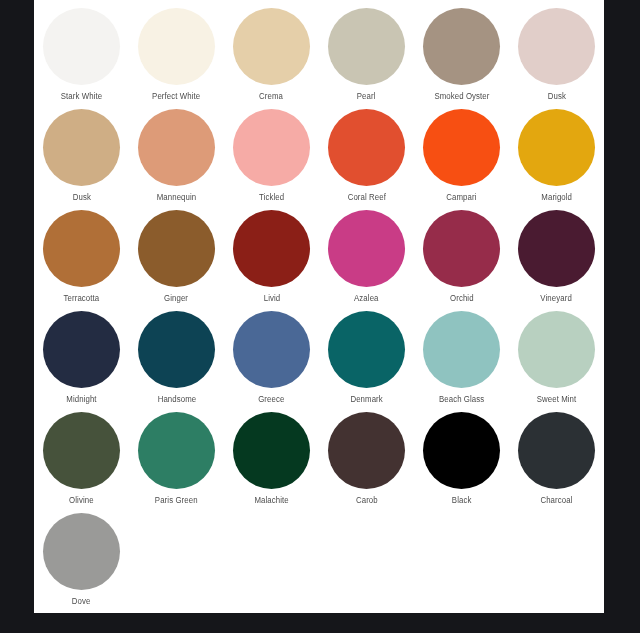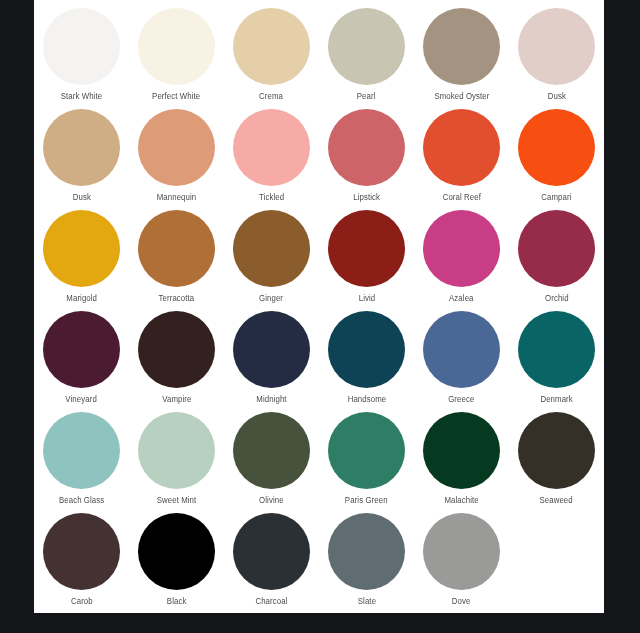--- a/index.html
+++ b/index.html
@@ -122,24 +122,20 @@
         </div>
         <div class="cell">
           <div class="swatch" style="background: rgb(221, 155, 120);"></div>
           <div class="swatch-label" style="color: rgb(76, 76, 76);">Mannequin</div>
         </div>
         <div class="cell">
           <div class="swatch" style="background: rgb(246, 171, 166);"></div>
           <div class="swatch-label" style="color: rgb(76, 76, 76);">Tickled</div>
         </div>
         <div class="cell">
-          <div class="swatch" style="background: rgb(204, 100, 104);"></div>
-          <div class="swatch-label" style="color: rgb(76, 76, 76);">Lipstick</div>
-        </div>
-        <div class="cell">
           <div class="swatch" style="background: rgb(225, 79, 47);"></div>
           <div class="swatch-label" style="color: rgb(76, 76, 76);">Coral Reef</div>
         </div>
         <div class="cell">
           <div class="swatch" style="background: rgb(247, 79, 18);"></div>
           <div class="swatch-label" style="color: rgb(76, 76, 76);">Campari</div>
         </div>
         <div class="cell">
           <div class="swatch" style="background: rgb(227, 167, 15);"></div>
           <div class="swatch-label" style="color: rgb(76, 76, 76);">Marigold</div>
@@ -162,24 +158,20 @@
         </div>
         <div class="cell">
           <div class="swatch" style="background: rgb(150, 44, 74);"></div>
           <div class="swatch-label" style="color: rgb(76, 76, 76);">Orchid</div>
         </div>
         <div class="cell">
           <div class="swatch" style="background: rgb(74, 27, 49);"></div>
           <div class="swatch-label" style="color: rgb(76, 76, 76);">Vineyard</div>
         </div>
         <div class="cell">
-          <div class="swatch" style="background: rgb(51, 33, 31);"></div>
-          <div class="swatch-label" style="color: rgb(76, 76, 76);">Vampire</div>
-        </div>
-        <div class="cell">
           <div class="swatch" style="background: rgb(35, 44, 66);"></div>
           <div class="swatch-label" style="color: rgb(76, 76, 76);">Midnight</div>
         </div>
         <div class="cell">
           <div class="swatch" style="background: rgb(13, 67, 84);"></div>
           <div class="swatch-label" style="color: rgb(76, 76, 76);">Handsome</div>
         </div>
         <div class="cell">
           <div class="swatch" style="background: rgb(74, 104, 150);"></div>
           <div class="swatch-label" style="color: rgb(76, 76, 76);">Greece</div>
@@ -202,38 +194,30 @@
         </div>
         <div class="cell">
           <div class="swatch" style="background: rgb(45, 126, 100);"></div>
           <div class="swatch-label" style="color: rgb(76, 76, 76);">Paris Green</div>
         </div>
         <div class="cell">
           <div class="swatch" style="background: rgb(5, 57, 32);"></div>
           <div class="swatch-label" style="color: rgb(76, 76, 76);">Malachite</div>
         </div>
         <div class="cell">
-          <div class="swatch" style="background: rgb(53, 48, 39);"></div>
-          <div class="swatch-label" style="color: rgb(76, 76, 76);">Seaweed</div>
-        </div>
-        <div class="cell">
           <div class="swatch" style="background: rgb(67, 50, 49);"></div>
           <div class="swatch-label" style="color: rgb(76, 76, 76);">Carob</div>
         </div>
         <div class="cell">
           <div class="swatch" style="background: rgb(0, 0, 0);"></div>
           <div class="swatch-label" style="color: rgb(76, 76, 76);">Black</div>
         </div>
         <div class="cell">
           <div class="swatch" style="background: rgb(43, 48, 52);"></div>
           <div class="swatch-label" style="color: rgb(76, 76, 76);">Charcoal</div>
-        </div>
-        <div class="cell">
-          <div class="swatch" style="background: rgb(95, 108, 113);"></div>
-          <div class="swatch-label" style="color: rgb(76, 76, 76);">Slate</div>
         </div>
         <div class="cell">
           <div class="swatch" style="background: rgb(154, 154, 152);"></div>
           <div class="swatch-label" style="color: rgb(76, 76, 76);">Dove</div>
         </div>
       </div>
   </div>
 
   <div id="band-left" style="background: rgb(21, 22, 26);"></div>
   <div id="band-right" style="background: rgb(21, 22, 26);"></div>

